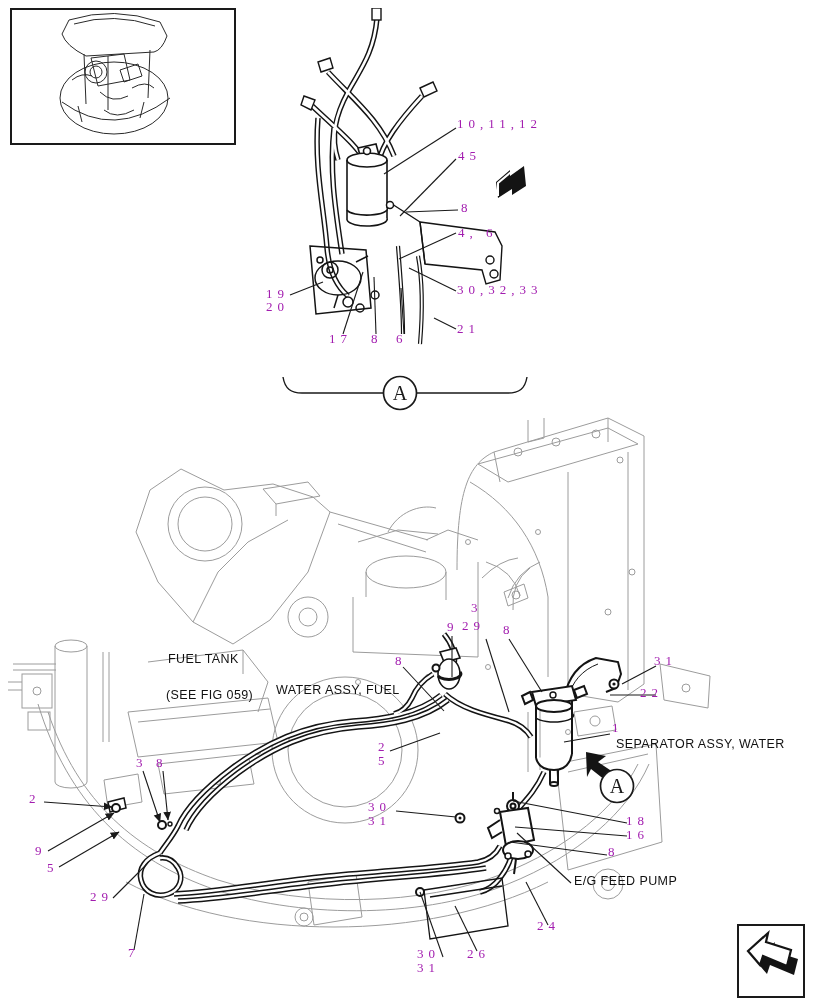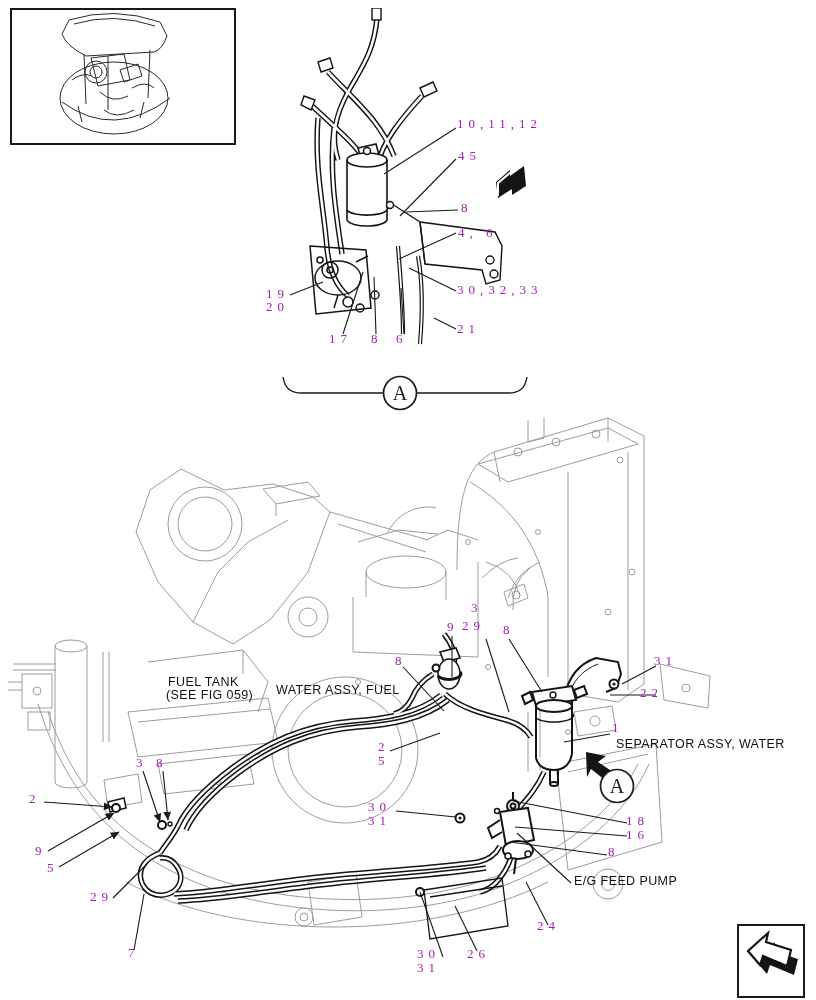--- a/index.html
+++ b/index.html
@@ -349,21 +349,21 @@
   <div class="co" style="left:417px;top:947px">30</div>
   <div class="co" style="left:417px;top:961px">31</div>
   <div class="co" style="left:128px;top:946px">7</div>
   <div class="co" style="left:90px;top:890px">29</div>
   <div class="co" style="left:29px;top:792px">2</div>
   <div class="co" style="left:35px;top:844px">9</div>
   <div class="co" style="left:47px;top:861px">5</div>
   <div class="co" style="left:136px;top:756px">3</div>
   <div class="co" style="left:156px;top:756px">8</div>
 
-  <div class="lbl" style="left:168px;top:675px">FUEL TANK</div>
+  <div class="lbl" style="left:168px;top:652px">FUEL TANK</div>
   <div class="lbl" style="left:166px;top:688px">(SEE FIG 059)</div>
   <div class="lbl" style="left:276px;top:683px">WATER ASSY, FUEL</div>
   <div class="lbl" style="left:616px;top:737px">SEPARATOR ASSY, WATER</div>
   <div class="lbl" style="left:574px;top:874px">E/G FEED PUMP</div>
 
   <div class="cornerbox">
     <svg width="60" height="66" viewBox="0 0 60 66">
       <polygon points="16,34 36,16 34,25 59,33 55,49 31,39 28,48" fill="#141414"></polygon>
       <polygon points="9,25 29,7 27,16 52,24 48,40 24,30 21,39" fill="#ffffff" stroke="#141414" stroke-width="2.2"></polygon>
     </svg>

